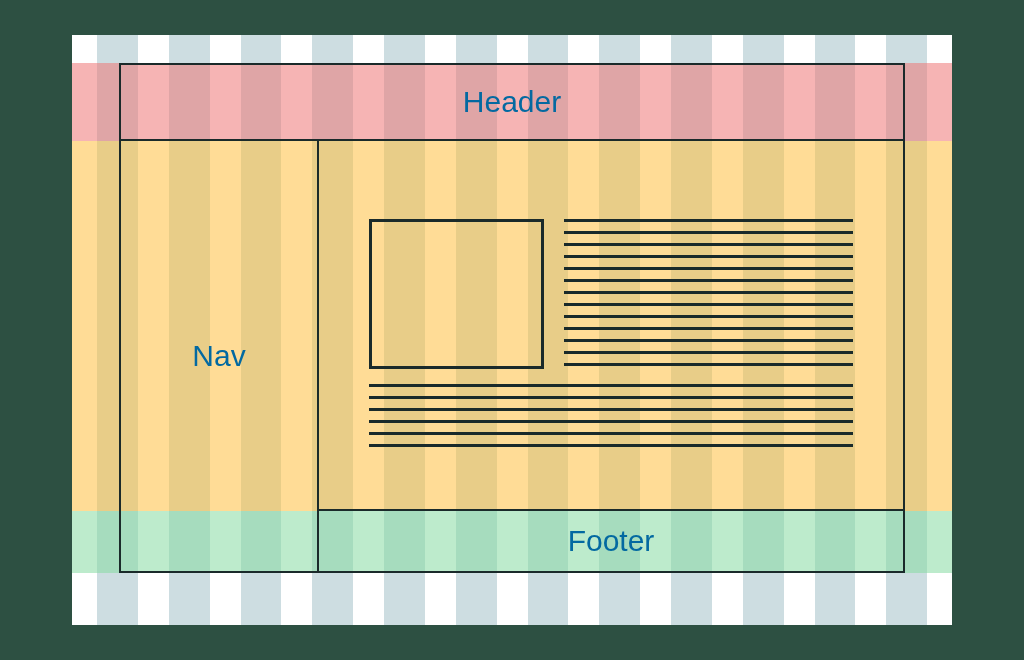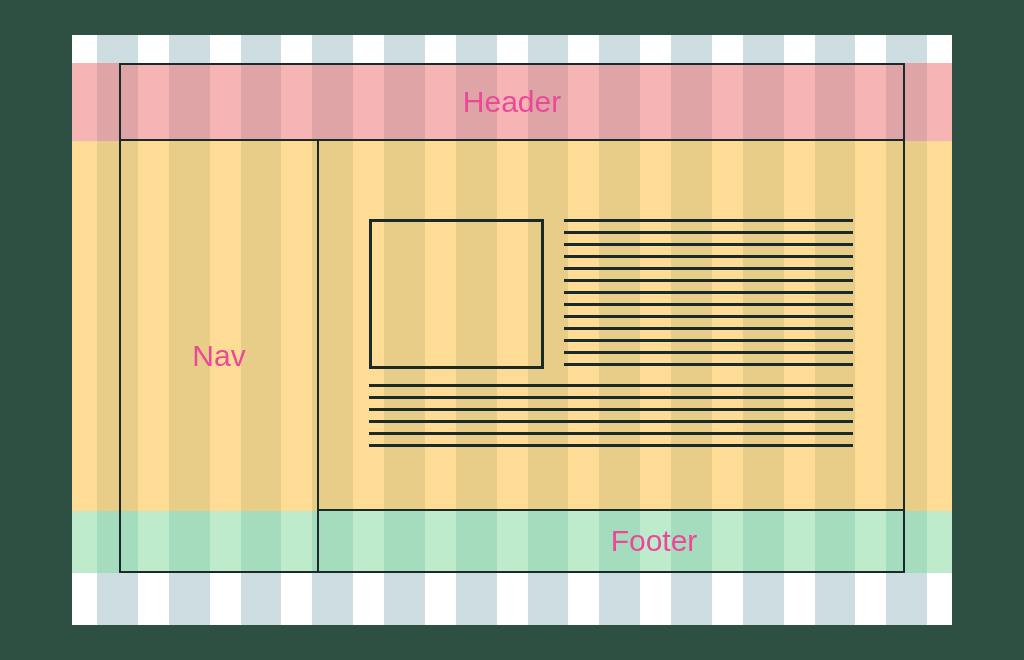--- a/index.html
+++ b/index.html
@@ -70,27 +70,27 @@
     .region {
       border: 2px solid #1a2a2a;
       position: relative;
     }
     .header { grid-area: header; }
     .nav { grid-area: nav; border-top: none; }
     .content { grid-area: content; border-top: none; border-left: none; }
     .footer { grid-area: footer; border-top: none; border-left: none; }
     .label {
       font-size: 30px;
-      color: #ec4899;
+      color: #0369a1;
       position: absolute;
     }
     .header .label { left: 50%; top: 50%; transform: translate(-50%, -50%); }
     .nav .label { left: 50%; top: 50%; transform: translate(-50%, -50%); }
     .content .label { left: 50%; top: 20px; transform: translateX(-50%); }
-    .footer .label { left: 50%; top: 50%; transform: translate(-50%, -50%); margin-left: 43px; }
+    .footer .label { left: 50%; top: 50%; transform: translate(-50%, -50%); }
     .content-body {
       position: absolute;
       top: 78px;
       left: 50px;
       right: 50px;
       bottom: 10px;
     }
     .image-box {
       width: 175px;
       height: 150px;

